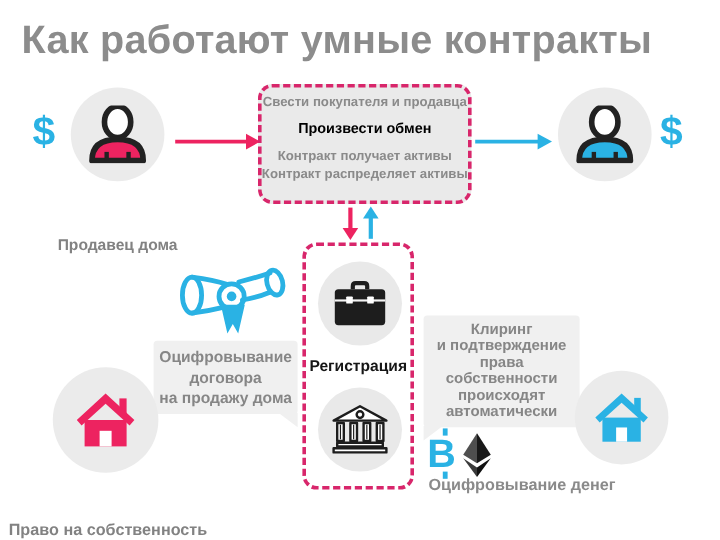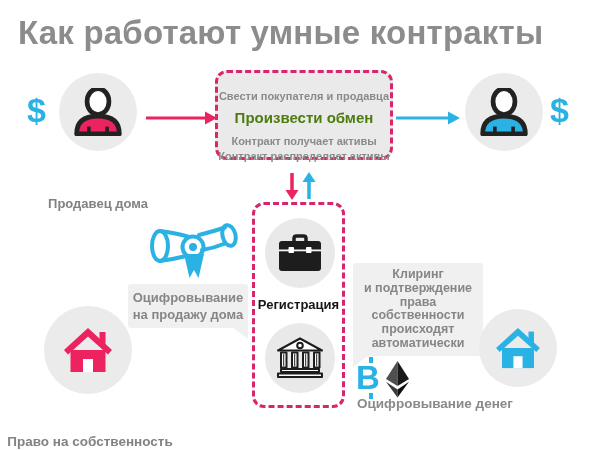--- a/index.html
+++ b/index.html
@@ -5,23 +5,23 @@
   html,body{margin:0;padding:0;background:#fff;}
   #canvas{position:relative;width:600px;height:450px;background:#ffffff;overflow:hidden;
           font-family:"Liberation Sans","DejaVu Sans",sans-serif;}
   .abs{position:absolute;}
   #title{left:18px;top:14px;font-size:33px;font-weight:700;color:#8C8C8C;letter-spacing:.2px;}
   .circle{border-radius:50%;background:#EBEBEB;display:flex;align-items:center;justify-content:center;}
   .caption{color:#828282;font-weight:700;font-size:13px;line-height:16px;text-align:center;margin-top:40px;}
   .dollar{color:#2AB2E4;font-weight:700;font-size:34px;line-height:34px;}
   
   .dashed{border:3px dashed #D8266B;border-radius:12px;box-sizing:border-box;}
-  #contract-box{left:215px;top:70px;width:178px;height:90px;background:#EAEAEA;text-align:center;padding-top:16px;}
+  #contract-box{left:215px;top:70px;width:178px;height:100px;background:#EAEAEA;text-align:center;padding-top:5px;}
   #contract-box .small{font-size:11px;line-height:15px;font-weight:700;color:#8A8A8A;}
-  #contract-box .big{font-size:15px;line-height:18px;font-weight:800;color:#4d7c0f;margin:5px 0 7px 0;}
+  #contract-box .big{font-size:12px;line-height:18px;font-weight:800;color:#000000;margin:5px 0 7px 0;}
   
   .callout{background:#F0F0F0;color:#868686;font-weight:700;text-align:center;border-radius:3px;}
   #callout-contract{left:128px;top:284px;width:116px;padding:5px 2px;font-size:13px;line-height:17px;}
   #callout-contract::after{content:"";position:absolute;right:0;bottom:-11px;width:0;height:0;
       border-top:12px solid #F0F0F0;border-left:16px solid transparent;}
   #callout-clearing{left:353px;top:263px;width:128px;padding:5px 1px;font-size:12.5px;line-height:13.8px;}
   #callout-clearing::after{content:"";position:absolute;left:0;bottom:-11px;width:0;height:0;
       border-top:12px solid #F0F0F0;border-right:16px solid transparent;}
   
   #registration-box{left:252px;top:202px;width:93px;height:206px;background:#fff;}
@@ -99,20 +99,21 @@
       <path d="M55,30 C64,28.5 72,26 78,23.5"></path>
       <ellipse cx="82" cy="15.5" rx="6.5" ry="10.5" transform="rotate(-14 82 15.5)"></ellipse>
       <circle cx="46" cy="27" r="10.5"></circle>
     </g>
     <circle cx="46" cy="27" r="4" fill="#2AB2E4"></circle>
     <path d="M37,34 L42.5,58 L47,50 L51.5,58 L57,34 Z" fill="#2AB2E4"></path>
   </svg>
 
   <div id="callout-contract" class="abs callout">
     <div>Оцифровывание</div>
+    <div>договора</div>
     <div>на продажу дома</div>
   </div>
 
   <div id="callout-clearing" class="abs callout">
     <div>Клиринг</div>
     <div>и подтверждение</div>
     <div>права собственности</div>
     <div>происходят</div>
     <div>автоматически</div>
   </div>

